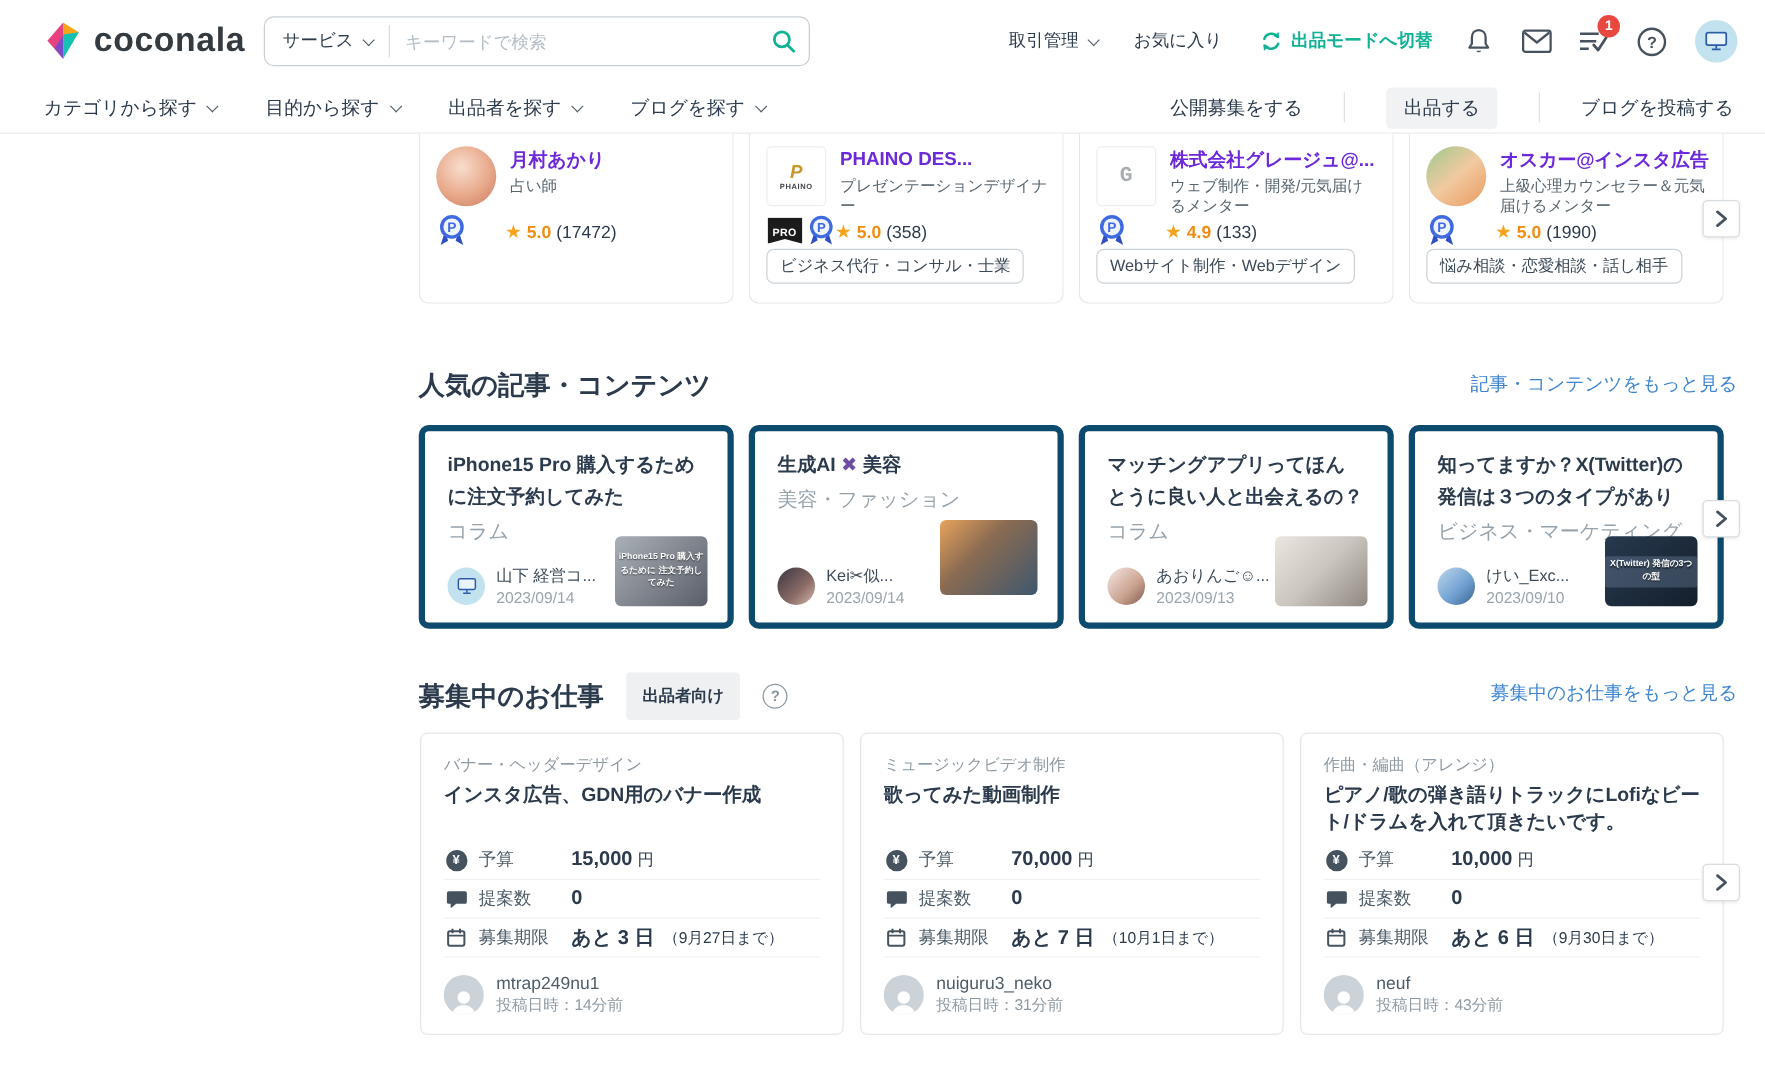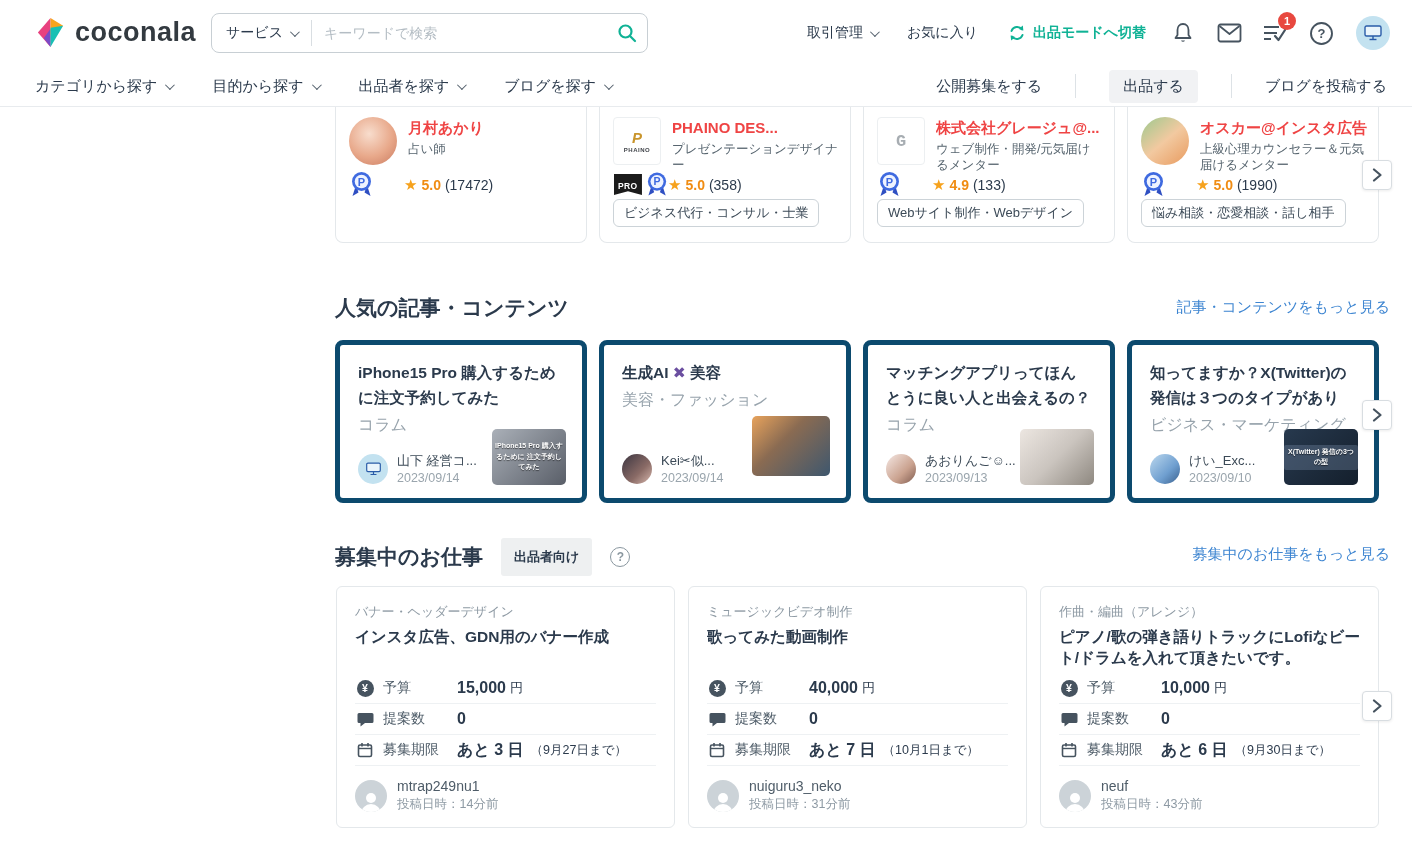--- a/index.html
+++ b/index.html
@@ -48,21 +48,21 @@
   .seller-card { width:252px; height:136px; background:#fff; border:1px solid #e4e8eb; border-top:none;
     border-radius:0 0 8px 8px; position:relative; cursor:pointer; }
   .s-avatar { position:absolute; left:13px; top:10px; width:48px; height:48px; border-radius:50%; overflow:hidden;
     display:flex; flex-direction:column; align-items:center; justify-content:center; }
   .s-avatar.square { border-radius:4px; border:1px solid #eceff1; background:#fff; }
   .av0 { background:radial-gradient(circle at 42% 35%, #f8ddcd, #e8a88a 55%, #c9795e); }
   .av1-p { font-size:15px; font-weight:bold; color:#c9952c; font-style:italic; line-height:1; }
   .av1-t { font-size:6px; font-weight:bold; color:#41444a; letter-spacing:.5px; margin-top:2px; }
   .av2-g { font-size:17px; font-weight:bold; color:#a7adb2; font-family:"Liberation Mono","DejaVu Sans Mono",monospace; }
   .av3 { background:linear-gradient(140deg,#9cc98e,#f2c9a0 50%,#e89a5e); }
-  .s-name { position:absolute; left:72px; top:12px; right:10px; font-size:15px; font-weight:bold; color:#ef4444;
+  .s-name { position:absolute; left:72px; top:12px; right:10px; font-size:15px; font-weight:bold; color:#6d28d9;
     white-space:nowrap; overflow:hidden; }
   .s-sub { position:absolute; left:72px; top:35px; right:12px; font-size:12.5px; color:#57656f; line-height:1.25; }
   .s-meta { position:absolute; left:14px; top:64px; display:flex; align-items:center; }
   .s-badges { width:54px; display:flex; align-items:center; gap:4px; }
   .pro-badge { width:29px; height:21px; background:#1b1b1b; color:#fff; font-size:8.5px; font-weight:bold;
     display:flex; align-items:center; justify-content:flex-start; padding:3px 0 0 4px;
     clip-path:polygon(0 0,100% 0,100% 100%,50% 82%,0 100%); letter-spacing:.3px; }
   .star { color:#f6a21d; font-size:15px; margin-right:4px; }
   .rating { color:#f08c12; font-size:14px; font-weight:bold; margin-right:4px; }
   .reviews { color:#2b3a4c; font-size:14px; }
@@ -467,21 +467,21 @@
 
   <div class="job-card">
     <div class="j-cat">ミュージックビデオ制作</div>
     <div class="j-title">歌ってみた動画制作</div>
     <div class="j-rows">
       <div class="j-row">
         <span class="j-ic">
             <span class="yen-ic">¥</span>
           </span>
         <span class="j-label">予算</span>
-        <span class="j-val">40,000</span>
+        <span class="j-val">70,000</span>
         <span class="j-unit">円</span>
       </div>
       <div class="j-row">
         <span class="j-ic">
           <svg width="17" height="15" viewBox="0 0 17 15">
             <path d="M2 1 h13 a1.5 1.5 0 0 1 1.5 1.5 v7 a1.5 1.5 0 0 1 -1.5 1.5 h-7 l-4.5 3.5 v-3.5 h-1.5 a1.5 1.5 0 0 1 -1.5 -1.5 v-7 A1.5 1.5 0 0 1 2 1 Z" fill="#46535f"></path>
           </svg>
         </span>
         <span class="j-label">提案数</span>
         <span class="j-val">0</span>

